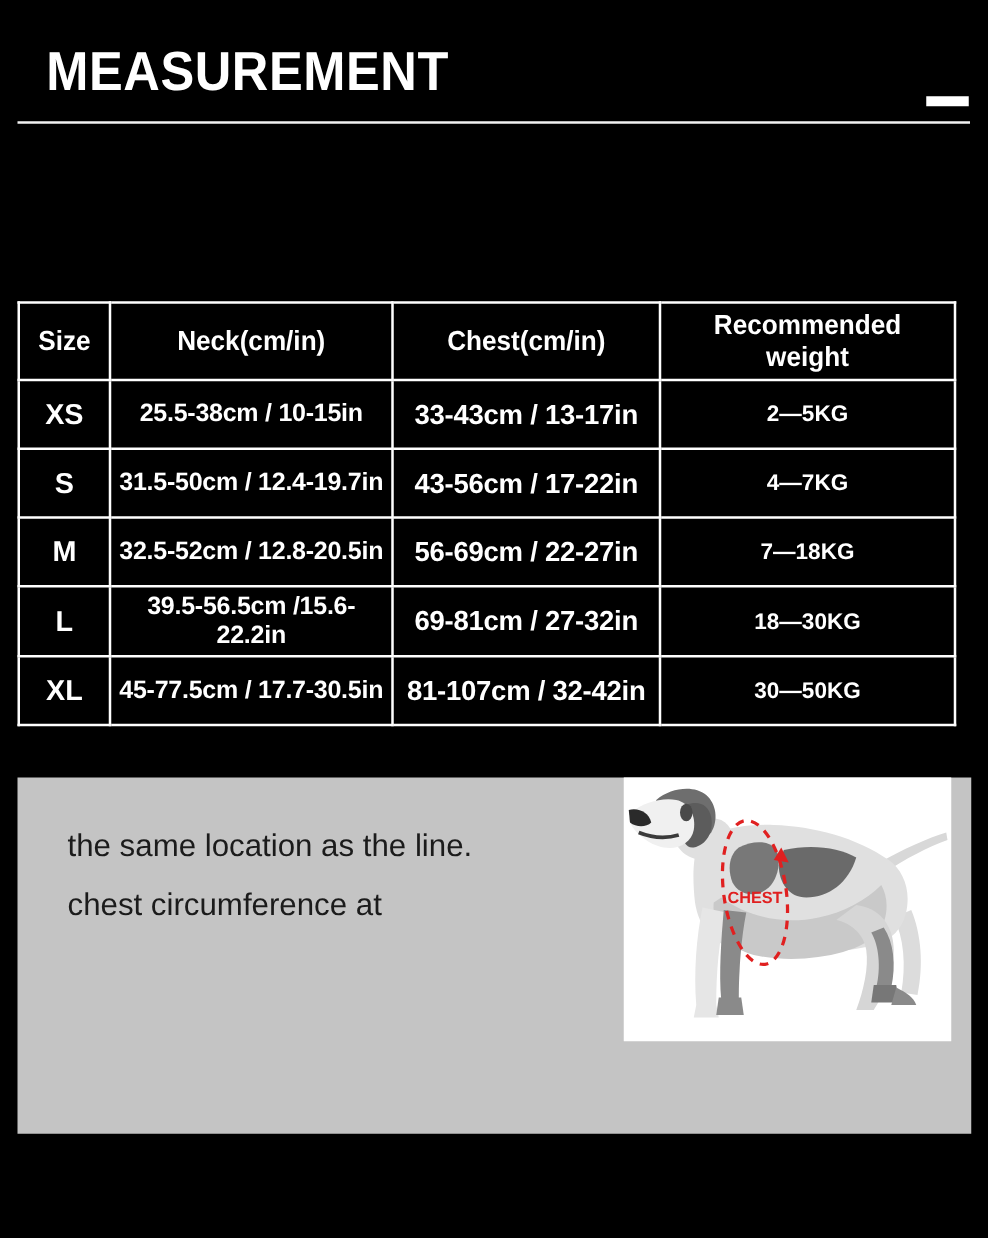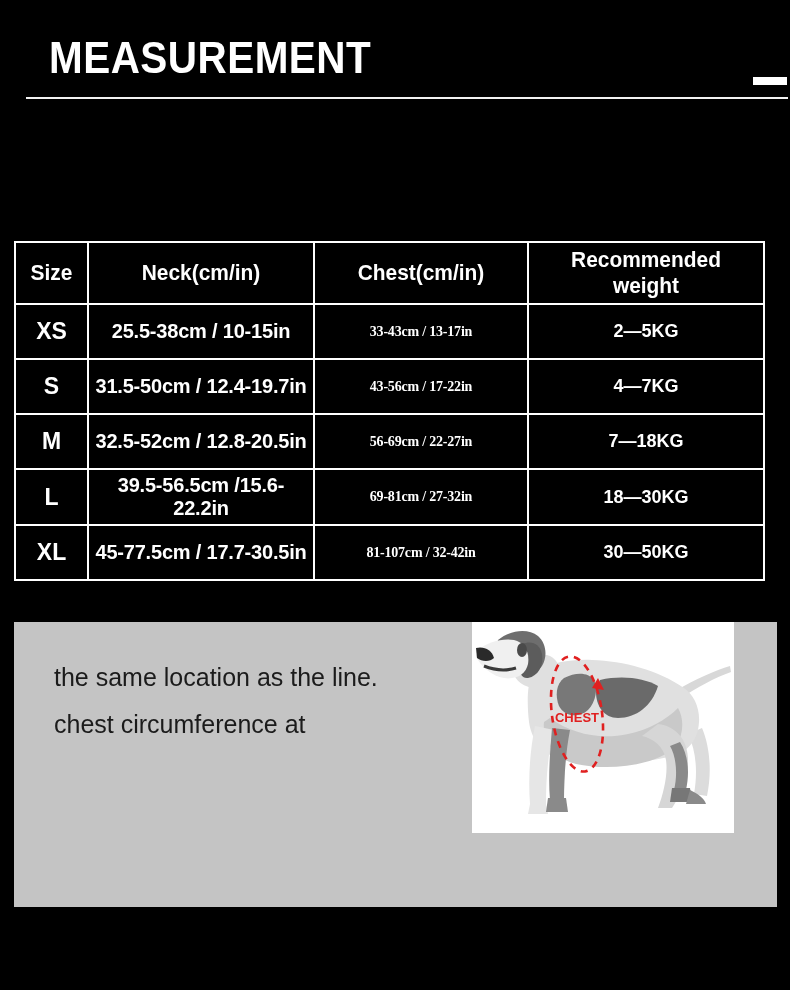--- a/index.html
+++ b/index.html
@@ -12,21 +12,21 @@
     height: 990px;
     position: relative;
     overflow: hidden;
     font-family: "Liberation Sans", sans-serif;
     -webkit-font-smoothing: antialiased;
   }
 
   
   #header {
     position: absolute;
-    left: 12px; top: 0;
+    left: 0; top: 0;
     width: 646px;
     height: 110px;
   }
   #page-title {
     position: absolute;
     left: 37px;
     top: 33px;
     font-size: 44px;
     line-height: 50px;
     font-weight: 700;
@@ -81,21 +81,21 @@
     height: 45px;
     margin-top: 34px;
   }
   .col-size  { width: 73px; }
   .col-neck  { width: 226px; }
   .col-chest { width: 214px; }
   .col-weight{ width: 236px; }
 
   .cell-size   { font-size: 23px; }
   .cell-neck   { font-size: 20px; letter-spacing: -0.2px; }
-  .cell-chest  { font-size: 14px; letter-spacing: -0.2px; font-family: Liberation Serif, serif; }
+  .cell-chest  { font-size: 22px; letter-spacing: -0.2px; }
   .cell-weight { font-size: 18px; letter-spacing: 0px; }
 
   .hdr-inner { display: block; transform: scaleX(0.95); }
 
   
   #info-panel {
     position: absolute;
     left: 14px;
     top: 622px;
     width: 763px;
@@ -110,21 +110,21 @@
     color: #1b1b1b;
     font-size: 25px;
     line-height: 47px;
     font-weight: 400;
   }
   #info-text .line { display: block; white-space: nowrap; }
 
   
   #dog-figure {
     position: absolute;
-    left: 458px;
+    left: 485px;
     top: 0px;
     width: 262px;
     height: 211px;
     background: #ffffff;
     overflow: hidden;
   }
   #dog-figure svg { display: block; width: 262px; height: 211px; }
 </style>
 </head>
 <body>

